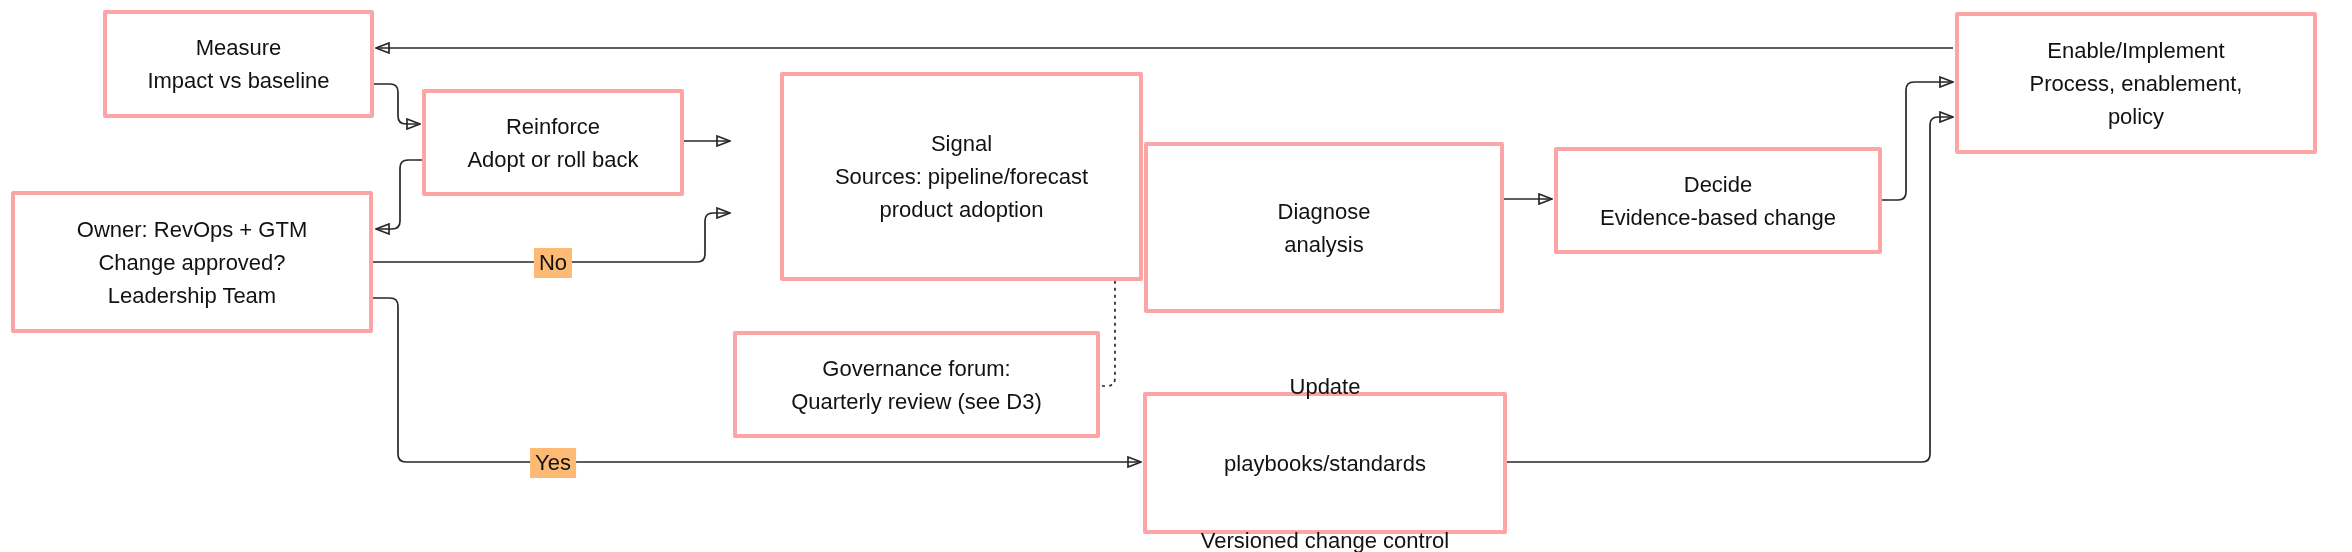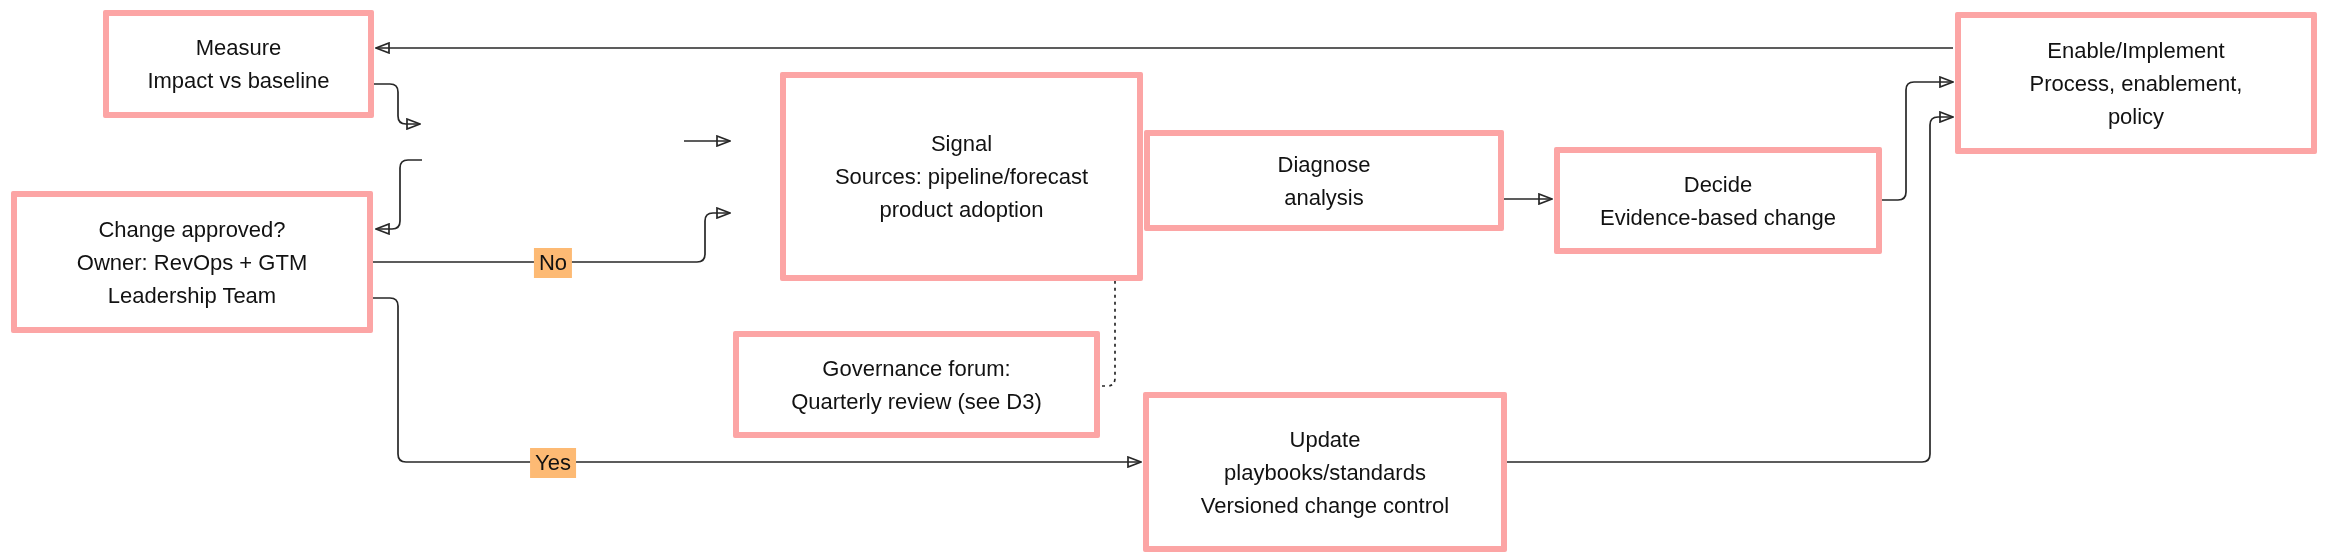--- a/index.html
+++ b/index.html
@@ -27,21 +27,21 @@
     stroke: #272727;
     stroke-width: 1.7;
   }
   .edges path.dashed {
     stroke-dasharray: 3 4;
   }
   .node {
     position: absolute;
     box-sizing: border-box;
     background: #ffffff;
-    border: 6px solid #fca5a5;
+    border: 4px solid #fca5a5;
     border-radius: 2px;
     display: flex;
     flex-direction: column;
     align-items: center;
     justify-content: center;
     text-align: center;
     color: #121212;
     font-size: 22px;
     line-height: 33px;
     white-space: nowrap;
@@ -80,48 +80,52 @@
     <path d="M1882,200 H1898 Q1906,200 1906,192 V90 Q1906,82 1914,82 H1953" marker-end="url(#arrowhead)"></path>
     <path d="M1507,462 H1922 Q1930,462 1930,454 V125 Q1930,117 1938,117 H1953" marker-end="url(#arrowhead)"></path>
   </svg>
 
   <div class="node" style="left:103px; top:10px; width:271px; height:108px;">
     <span>Measure</span>
     <span>Impact vs baseline</span>
   </div>
 
   <div class="node" style="left:11px; top:191px; width:362px; height:142px;">
+    <span>Owner: RevOps + GTM</span>
     <span>Change approved?</span>
-    <span>Owner: RevOps + GTM</span>
     <span>Leadership Team</span>
   </div>
 
+  <div class="node" style="left:422px; top:89px; width:262px; height:107px;">
+    <span>Reinforce</span>
+    <span>Adopt or roll back</span>
+  </div>
 
   <div class="node" style="left:732px; top:72px; width:363px; height:209px;margin-left:48px;">
     <span>Signal</span>
     <span>Sources: pipeline/forecast</span>
     <span>product adoption</span>
   </div>
 
   <div class="node" style="left:733px; top:331px; width:367px; height:107px;">
     <span>Governance forum:</span>
     <span>Quarterly review (see D3)</span>
   </div>
 
-  <div class="node" style="left:1144px; top:130px; width:360px; height:101px;text-align:center;">
+  <div class="node" style="left:1144px; top:142px; width:360px; height:171px;text-align:center;">
     <span>Diagnose</span>
     <span>analysis</span>
   </div>
 
   <div class="node" style="left:1554px; top:147px; width:328px; height:107px;">
     <span>Decide</span>
     <span>Evidence-based change</span>
   </div>
 
-  <div class="node" style="left:1143px; top:392px; width:364px; height:160px;">
+  <div class="node" style="left:1143px; top:392px; width:364px; height:142px;gap:44px;">
     <span>Update</span>
     <span>playbooks/standards</span>
     <span>Versioned change control</span>
   </div>
 
   <div class="node" style="left:1955px; top:12px; width:362px; height:142px;">
     <span>Enable/Implement</span>
     <span>Process, enablement,</span>
     <span>policy</span>
   </div>

